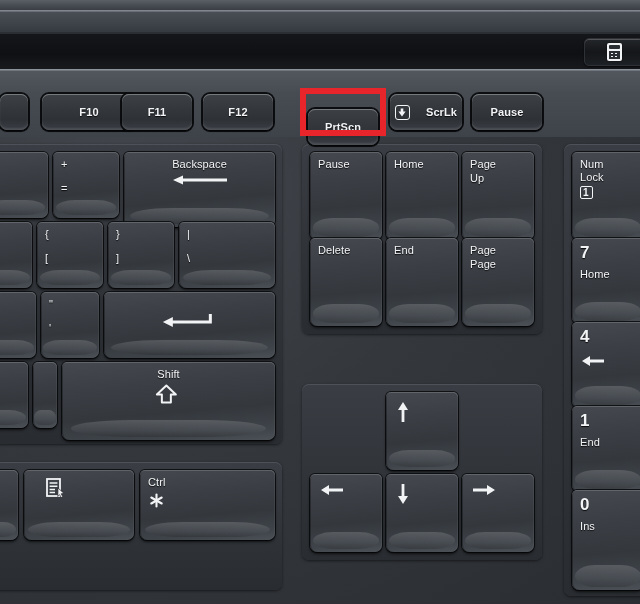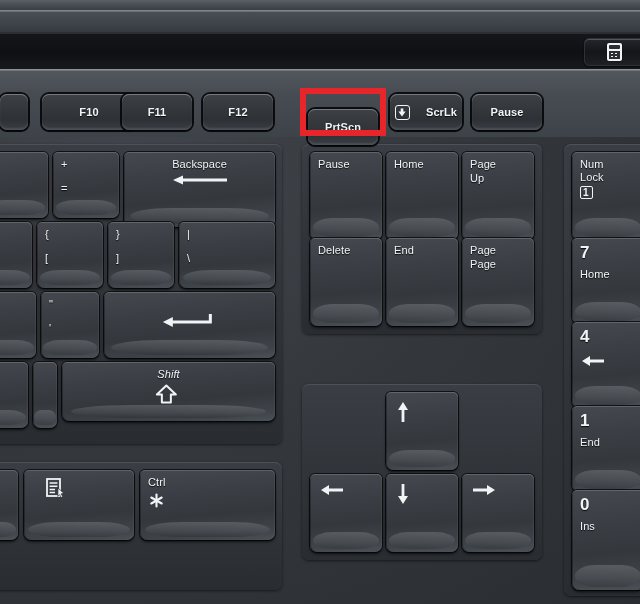--- a/index.html
+++ b/index.html
@@ -266,21 +266,21 @@
         </span>
       </div>
       <div class="key tall" style="left: -30px; top: 362px; width: 58px; height: 66px;">
         <span class="legend lg-tl"></span>
         <span class="legend lg-bl"></span>
       </div>
       <div class="key tall" style="left: 33px; top: 362px; width: 24px; height: 66px;">
         <span class="legend lg-tl"></span>
         <span class="legend lg-bl"></span>
       </div>
-      <div class="key tall" style="left: 62px; top: 362px; width: 213px; height: 59px; font-style: italic;">
+      <div class="key tall" style="left: 62px; top: 362px; width: 213px; height: 78px;">
         <span class="legend lg-tc">Shift</span>
         <span class="legend lg-bl"></span>
         <span style="position:absolute;left:50%;top:22px;transform:translateX(-62%)">
           <svg class="arrow-svg" width="22" height="20" viewBox="0 0 22 20">
         <path d="M11 1.5 L20.5 10.5 L15.5 10.5 L15.5 18.5 L6.5 18.5 L6.5 10.5 L1.5 10.5 Z" fill="none" stroke="#f2f3f5" stroke-width="2" stroke-linejoin="round"></path>
           </svg>
         </span>
       </div>
       <div class="key tall" style="left: -28px; top: 470px; width: 46px; height: 70px;">
         <span class="legend lg-tl"></span>

